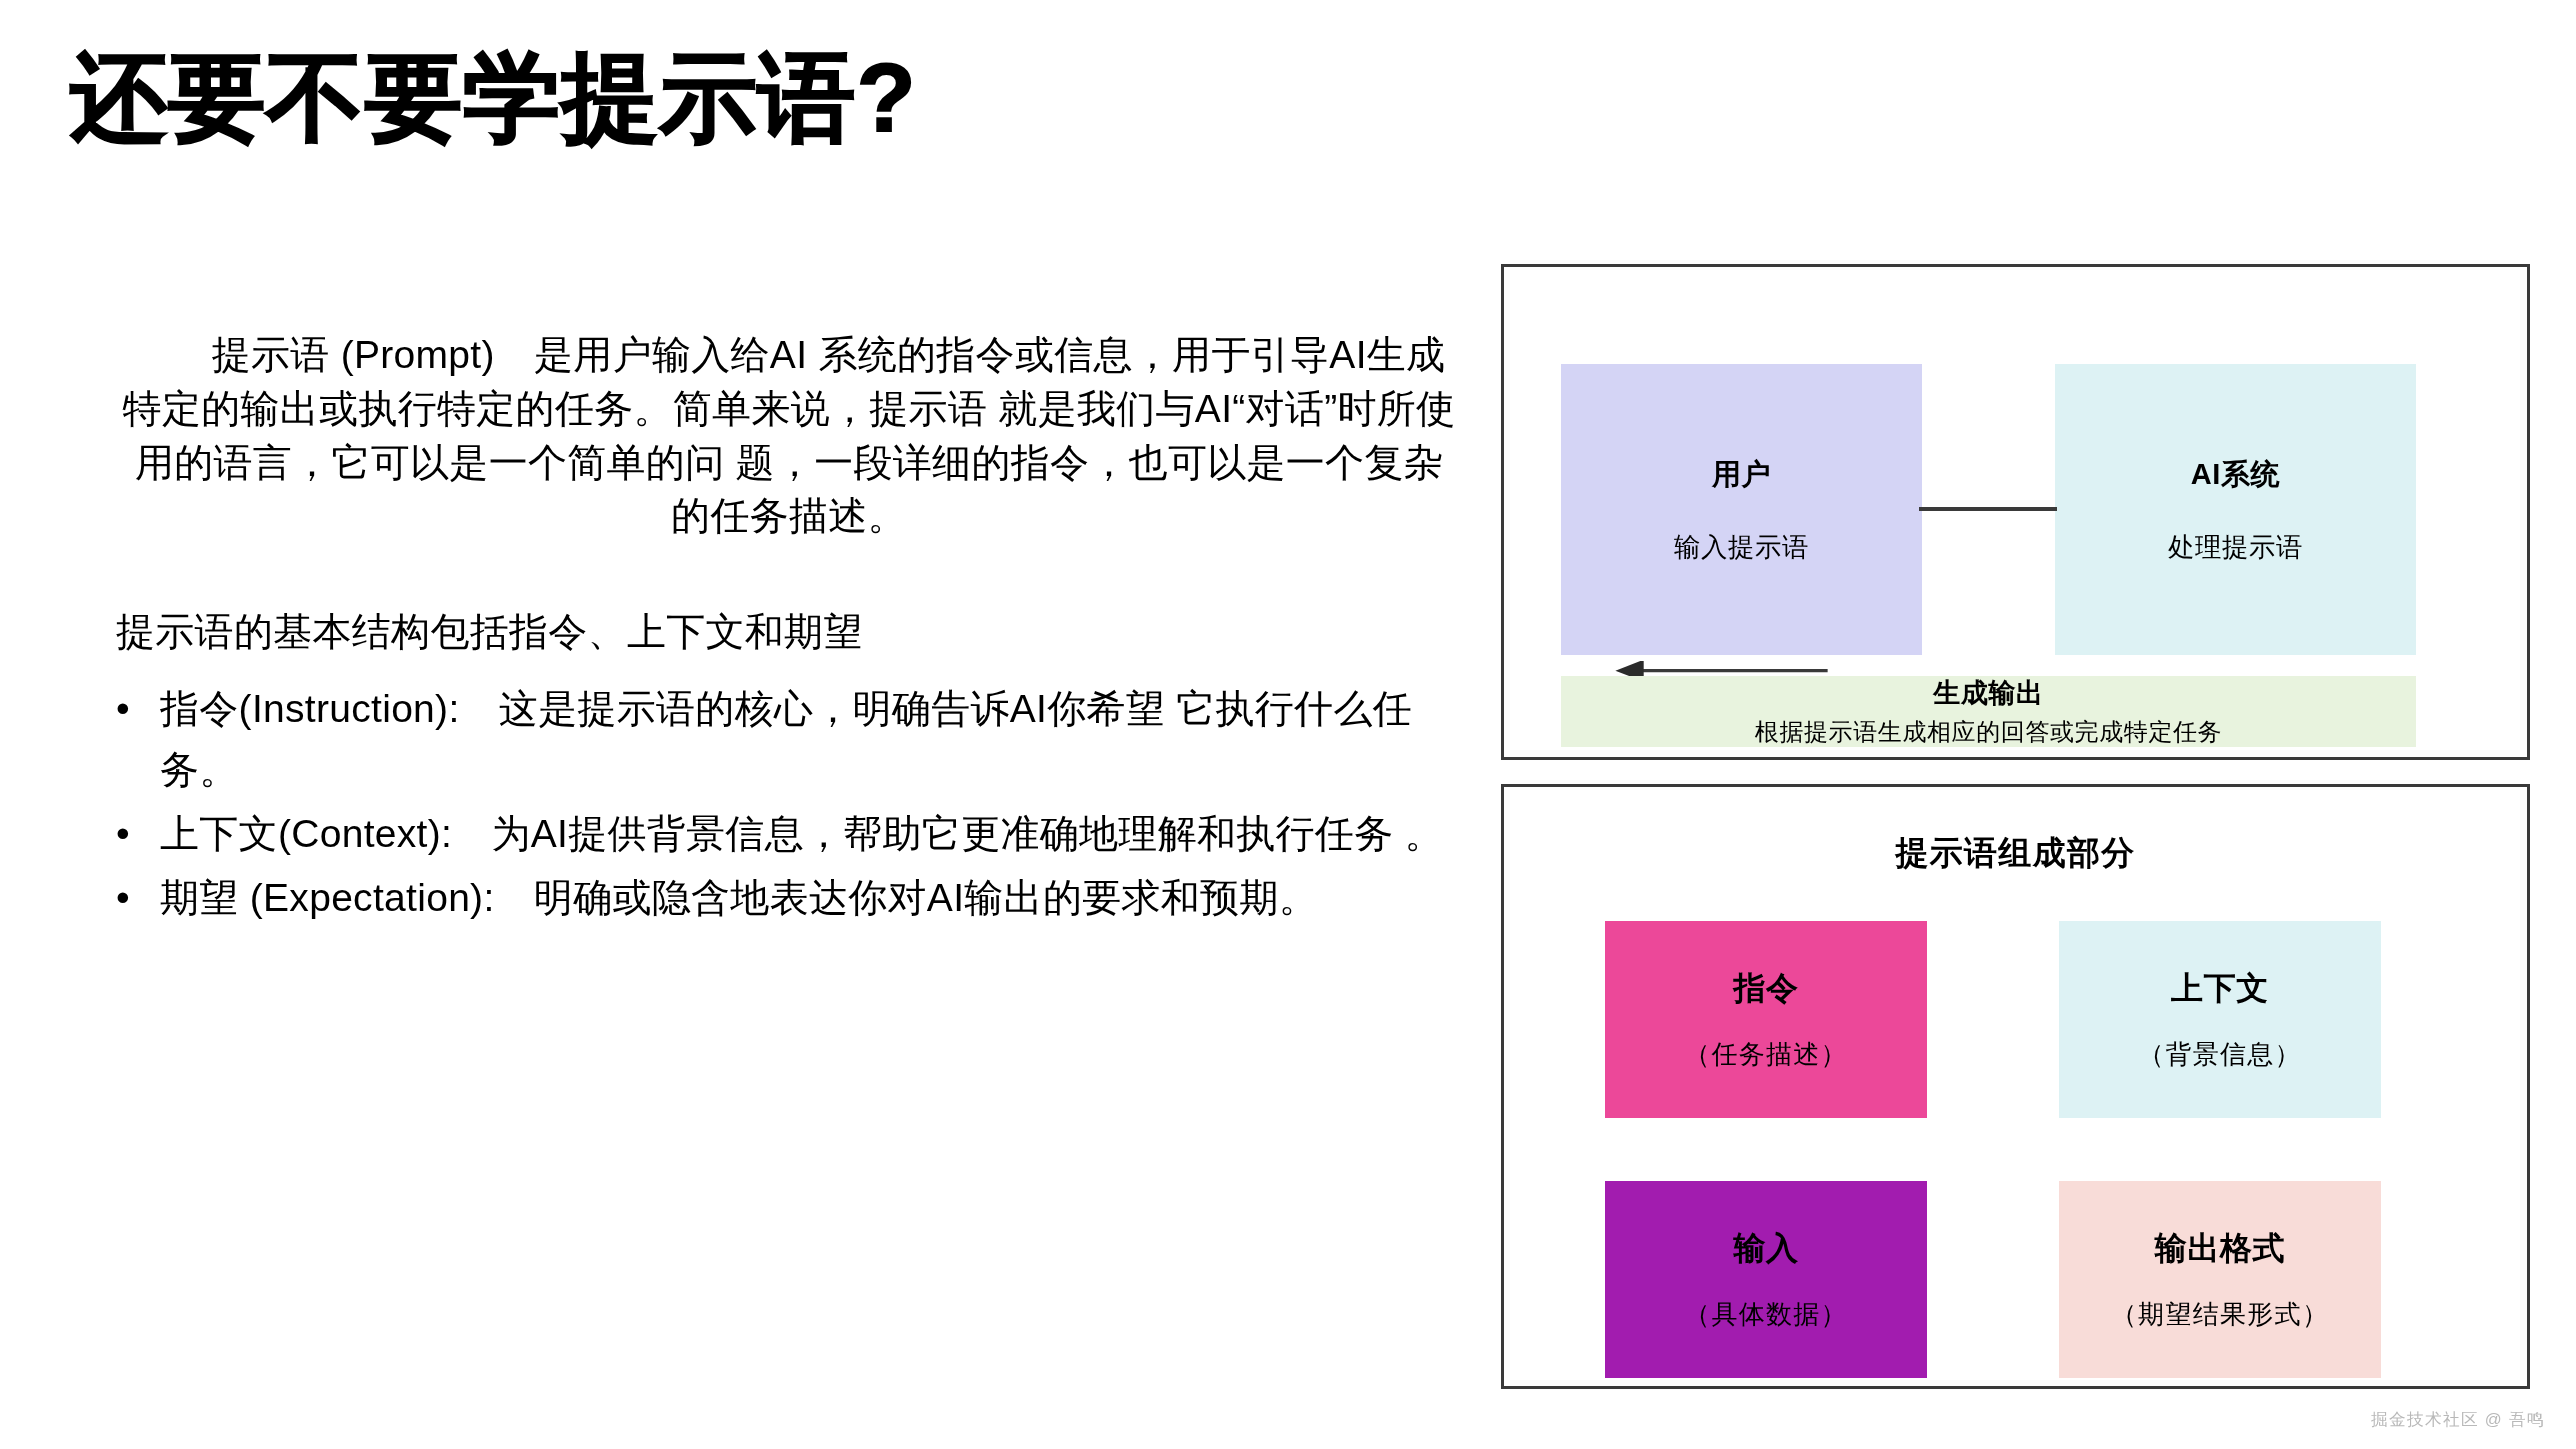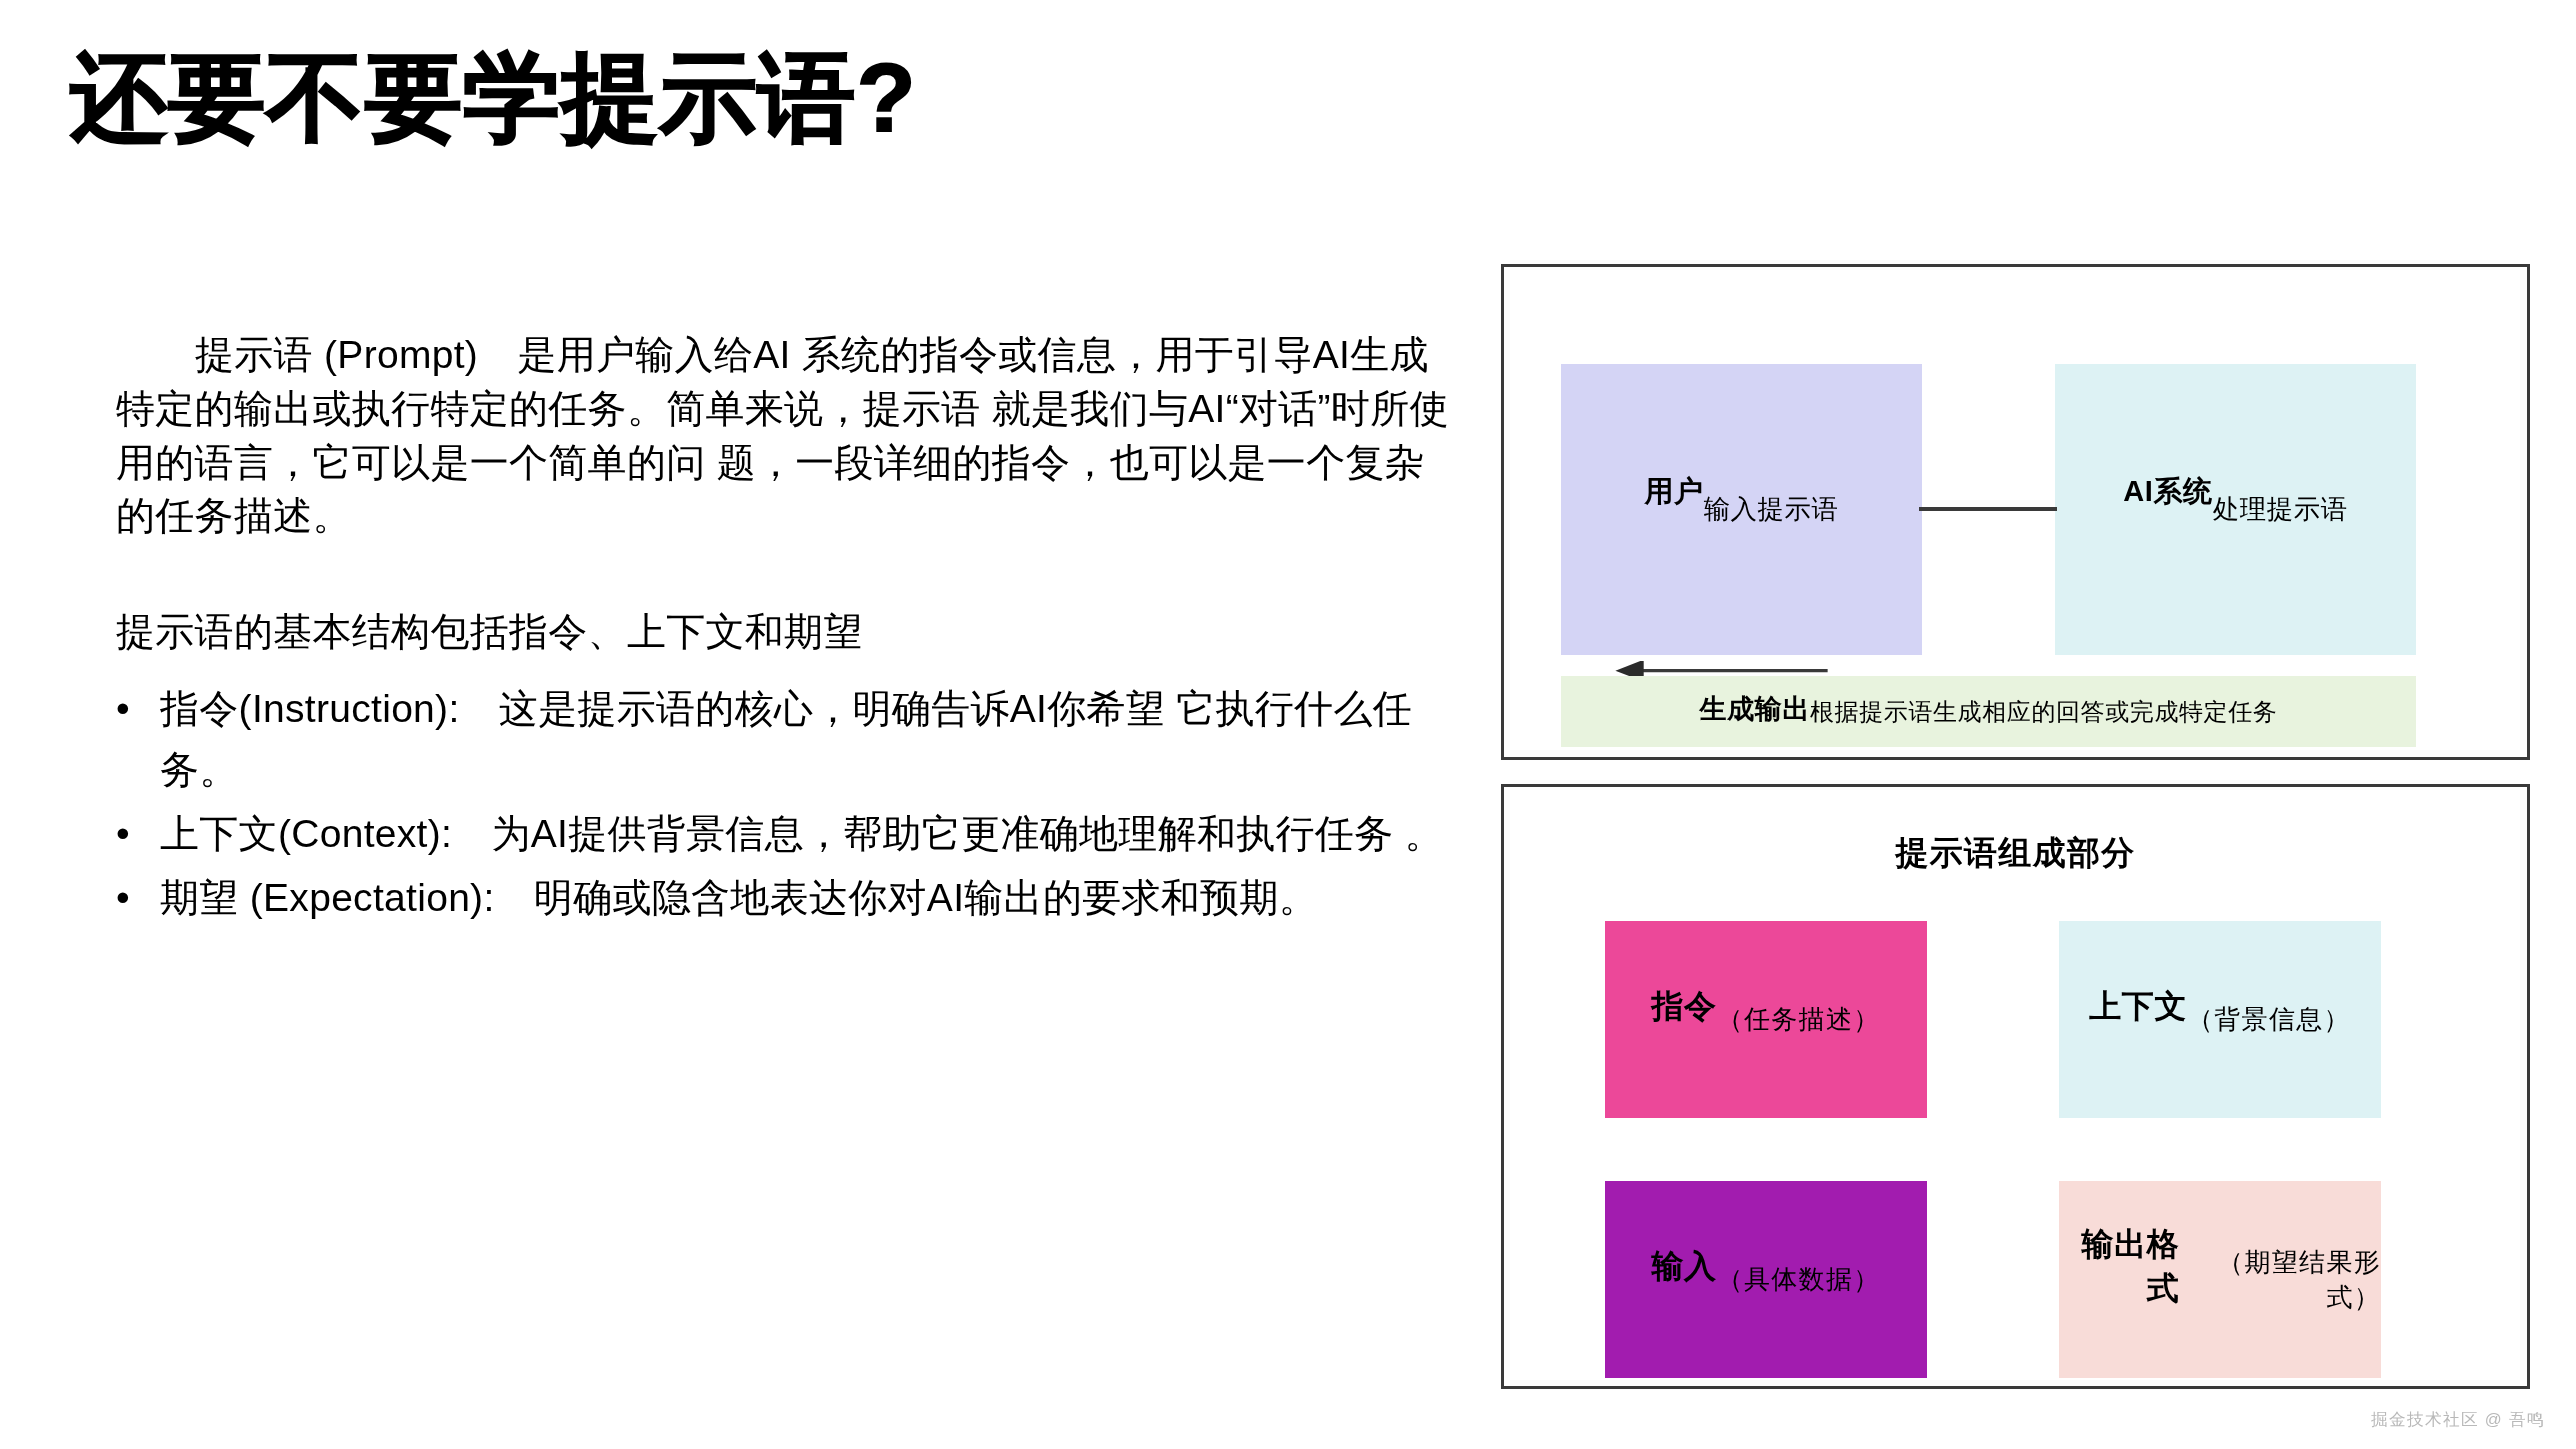--- a/index.html
+++ b/index.html
@@ -35,20 +35,21 @@
     left: 116px; top: 328px;
     width: 1346px;
     color: #000000;
   }
   .para-intro {
     font-size: 39px;
     line-height: 1.38;
     text-indent: 79px;
     letter-spacing: 0.3px;
     margin-bottom: 62px;
+    text-align: center;
   }
   .struct-line {
     font-size: 39px;
     line-height: 1.4;
     letter-spacing: 0.3px;
     margin-bottom: 19.3px;
   }
   .bullet-row {
     display: flex;
     align-items: flex-start;
@@ -71,24 +72,24 @@
     position: absolute;
     border: 3.2px solid #3a3a3a;
     background: #ffffff;
   }
   #panel-flow { left: 1501px; top: 264px; width: 1029px; height: 496px; }
   #panel-parts { left: 1501px; top: 784px; width: 1029px; height: 605px; }
 
   .dbox {
     position: absolute;
     display: flex;
-    flex-direction: row;
+    flex-direction: column;
     align-items: center;
     justify-content: center;
-    text-align: right;
+    text-align: left;
   }
   .dbox .dtitle {
     font-weight: 900;
     color: #000;
     letter-spacing: 0.6px;
   }
   .dbox .dsub {
     color: #000;
     letter-spacing: 0.6px;
   }

